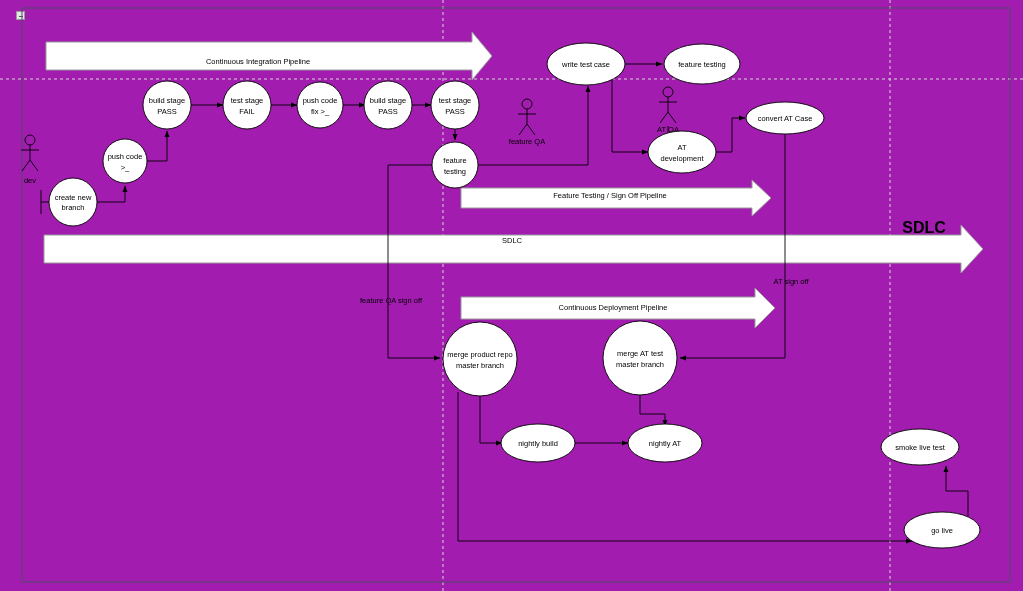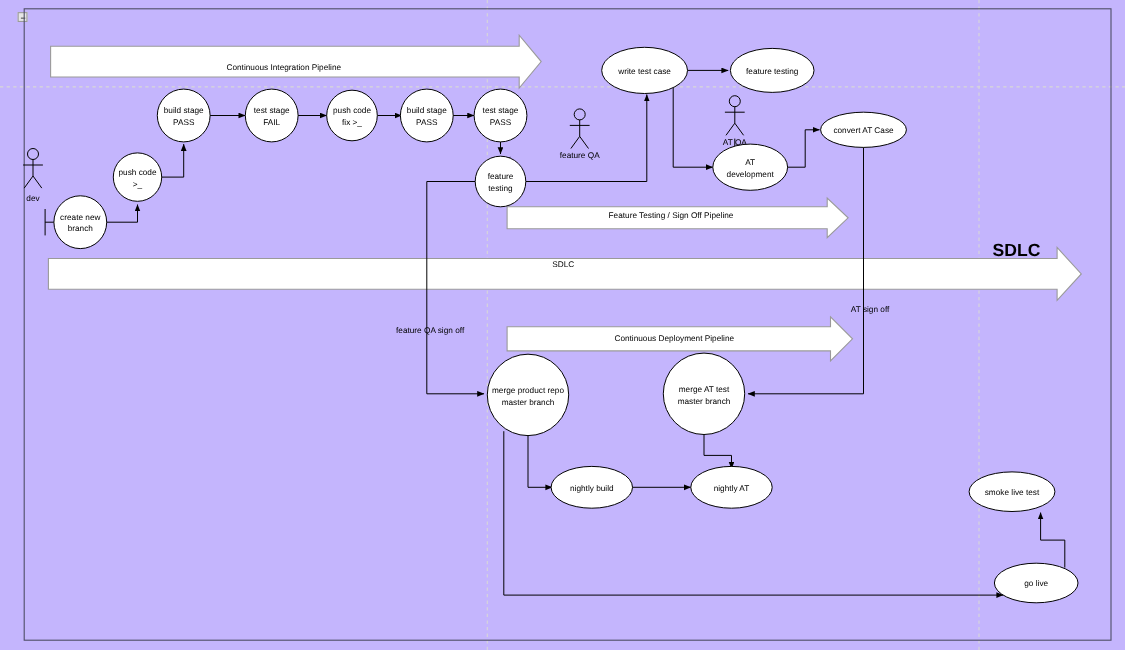--- a/index.html
+++ b/index.html
@@ -6,21 +6,21 @@
   html, body {
     margin: 0;
     padding: 0;
     background: #ffffff;
     font-family: "Liberation Sans", sans-serif;
   }
   #canvas {
     position: relative;
     width: 1023px;
     height: 591px;
-    background: #c4b5fd;
+    background: #a21caf;
     overflow: hidden;
   }
   #canvas svg {
     position: absolute;
     top: 0; left: 0;
     width: 1023px;
     height: 591px;
   }
   .node-text {
     font-family: "Liberation Sans", sans-serif;

